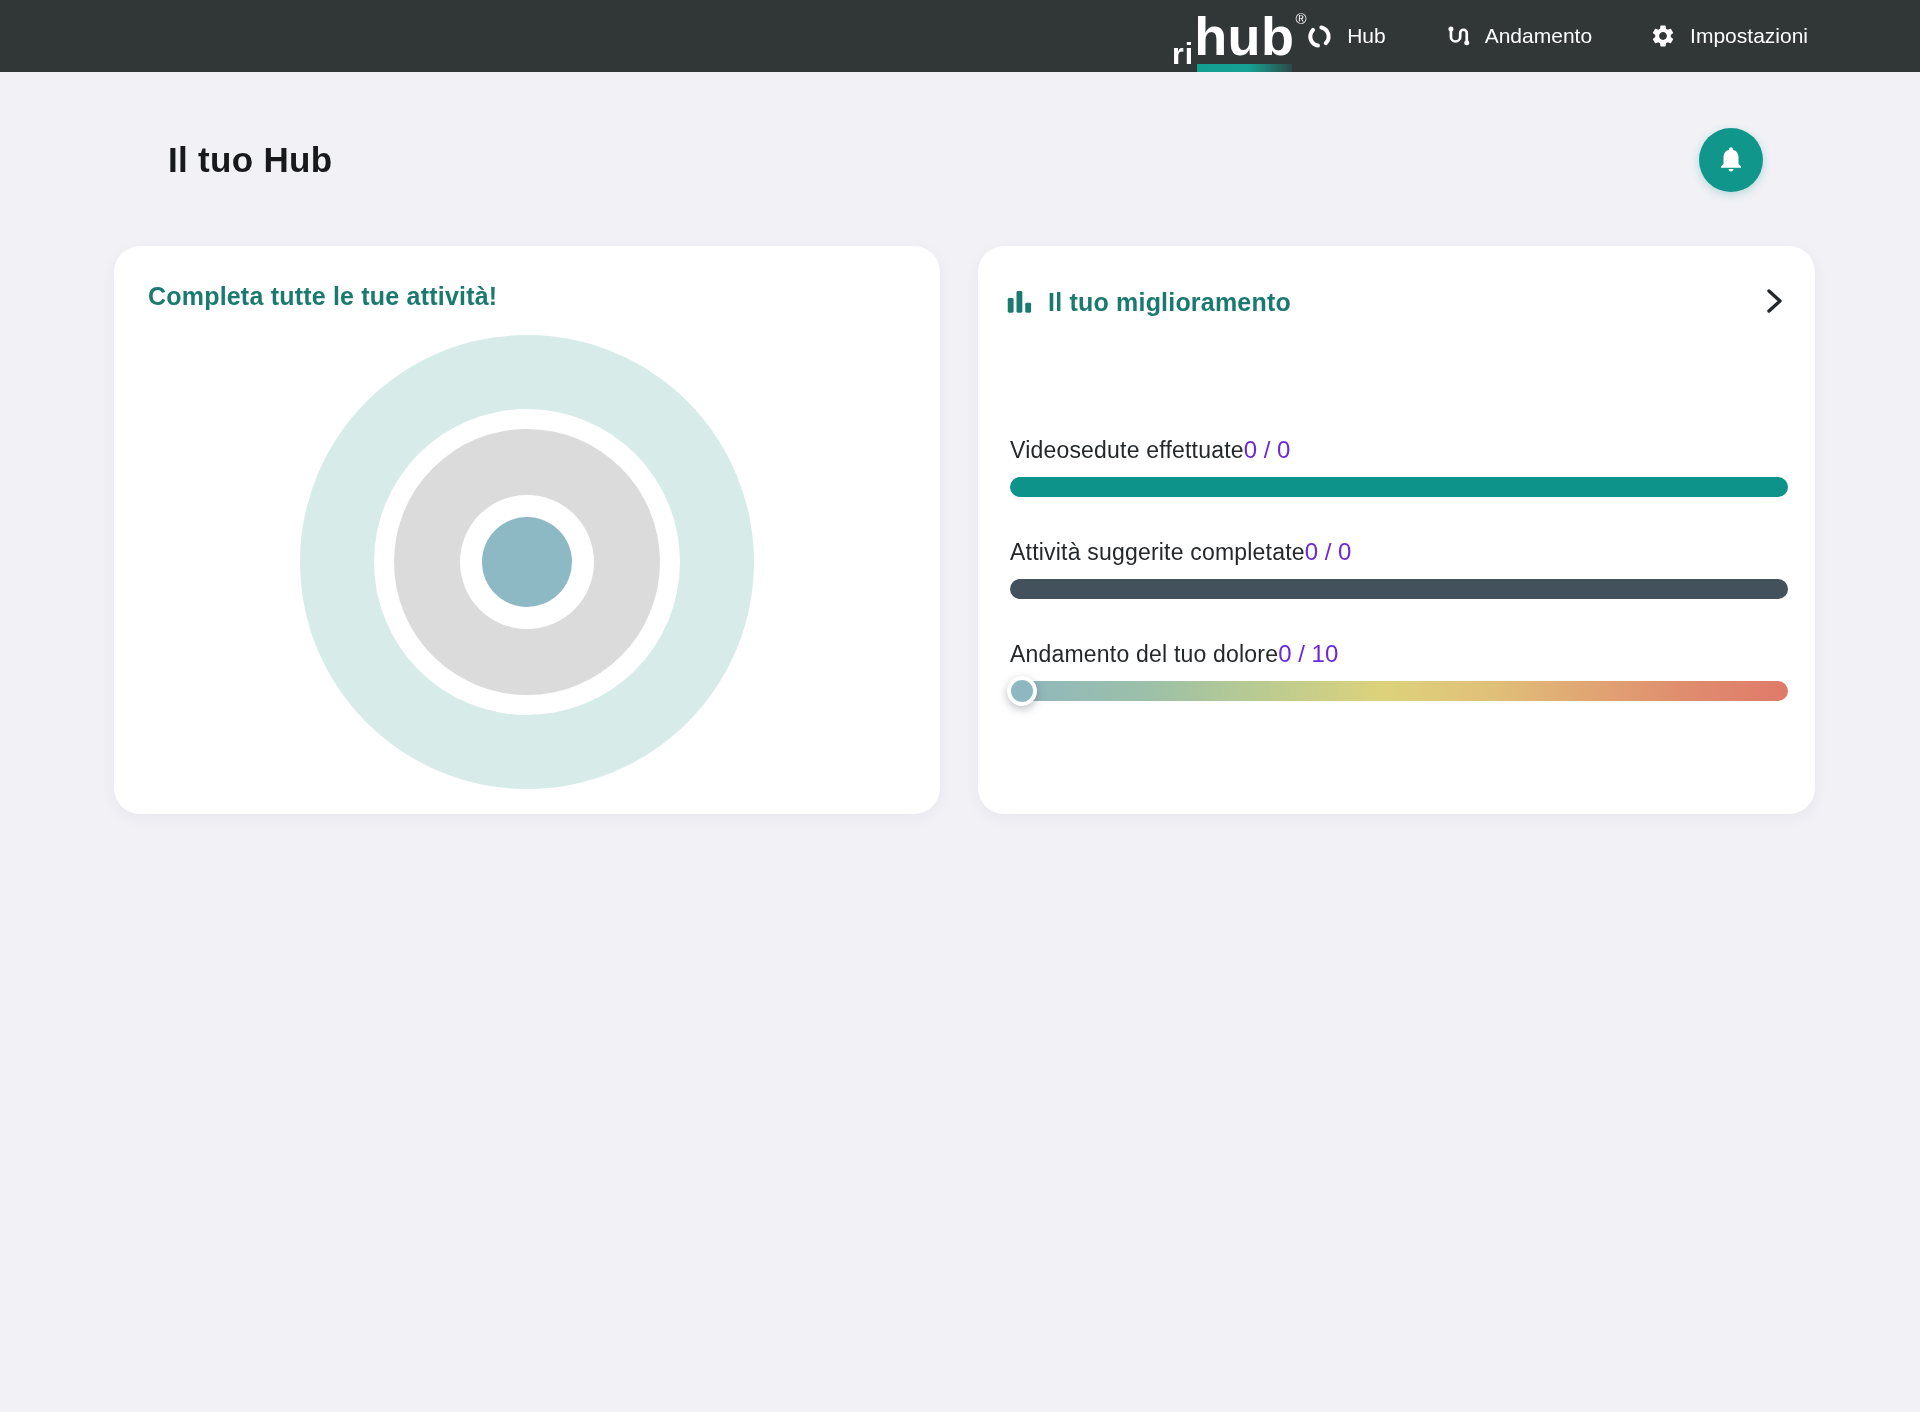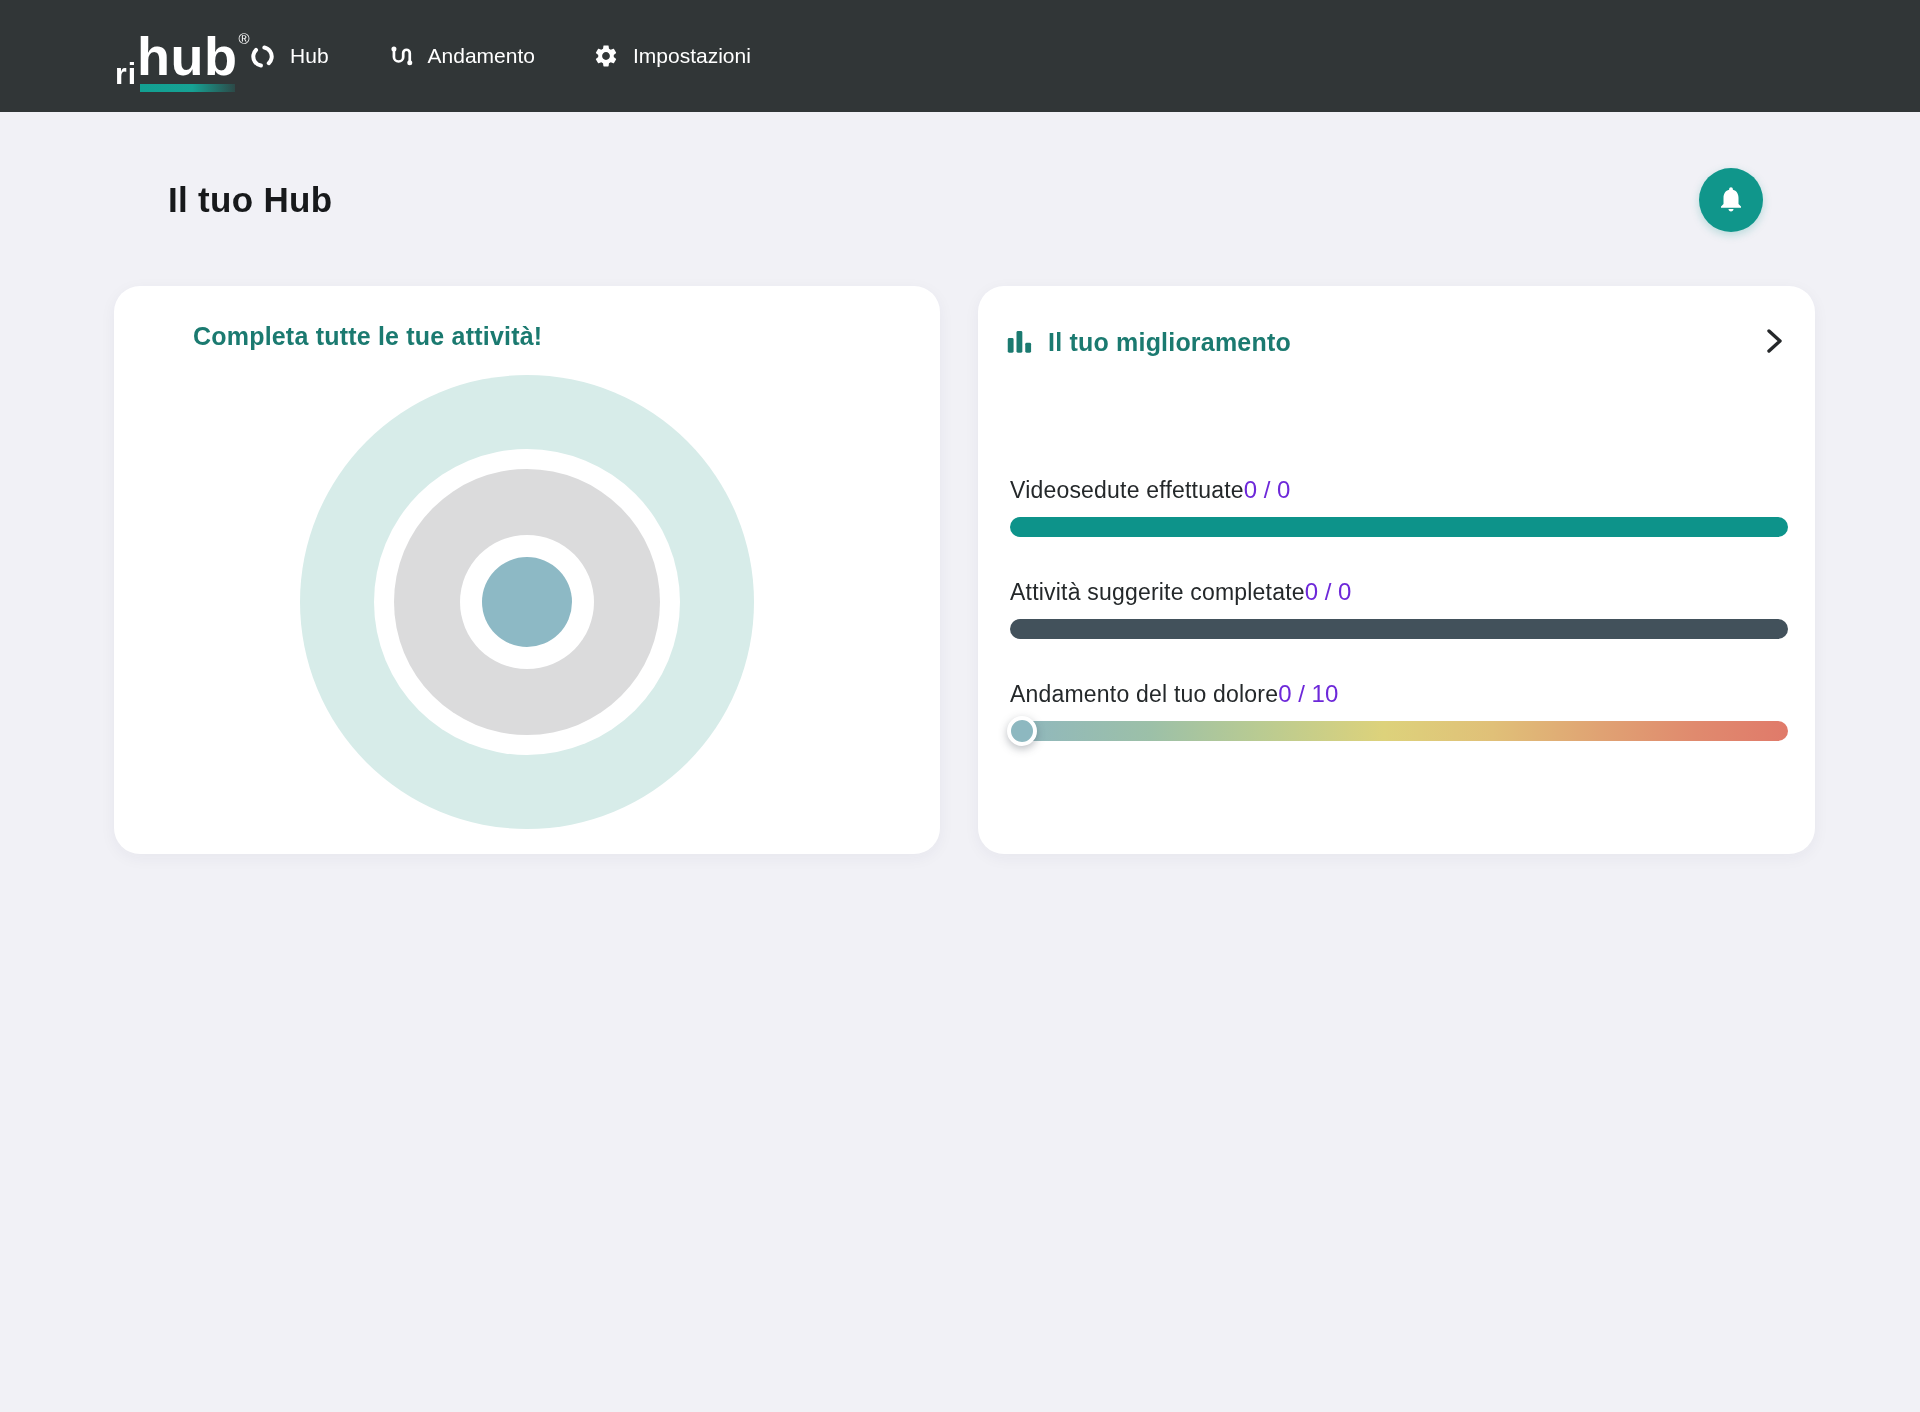--- a/index.html
+++ b/index.html
@@ -6,22 +6,22 @@
   html,body { width:1920px; height:1412px; }
   body {
     font-family:"Liberation Sans","DejaVu Sans",sans-serif;
     background:#f1f1f6;
     color:#1c1f20;
     overflow:hidden;
   }
 
   
   .header {
-    height:112px; background:#313637;
-    display:flex; align-items:center; justify-content:flex-start;
+    height:72px; background:#313637;
+    display:flex; align-items:center; justify-content:flex-end;
     padding:0 112px 0 115px;
   }
   .logo { display:flex; align-items:baseline; color:#fff; cursor:pointer; }
   .logo-ri { font-size:30px; font-weight:700; letter-spacing:1px; position:relative; top:9px; }
   .logo-hub { font-size:54px; font-weight:700; letter-spacing:0.5px; position:relative; line-height:1; }
   .logo-reg { font-size:15px; font-weight:400; vertical-align:top; position:relative; top:2px; left:1px; }
   .logo-underline {
     position:absolute; left:3px; right:14px; bottom:-9px; height:8px;
     background:linear-gradient(90deg,#12a092 0%,#16a294 55%,rgba(22,162,148,0.55) 80%,rgba(22,162,148,0.18) 100%);
   }
@@ -48,21 +48,21 @@
     display:flex; gap:38px;
   }
   .card {
     background:#fff; border-radius:26px; height:568px;
     box-shadow:0 4px 16px rgba(40,40,70,0.05);
     position:relative;
   }
   .card-activity { width:826px; }
   .card-improvement { flex:1; }
 
-  .card-title { font-size:25px; font-weight:700; color:#1b7a70; letter-spacing:0.2px;margin-left:45px; }
+  .card-title { font-size:25px; font-weight:700; color:#1b7a70; letter-spacing:0.2px; }
 
   
   .card-activity .card-title { position:absolute; top:36px; left:34px; }
   .rings {
     position:absolute; top:89px; left:50%; transform:translateX(-50%);
     width:454px; height:454px;
   }
   .ring { position:absolute; top:50%; left:50%; transform:translate(-50%,-50%); border-radius:50%; }
   .ring-outer  { width:454px; height:454px; background:#d7ece9; }
   .ring-white1 { width:306px; height:306px; background:#ffffff; }

